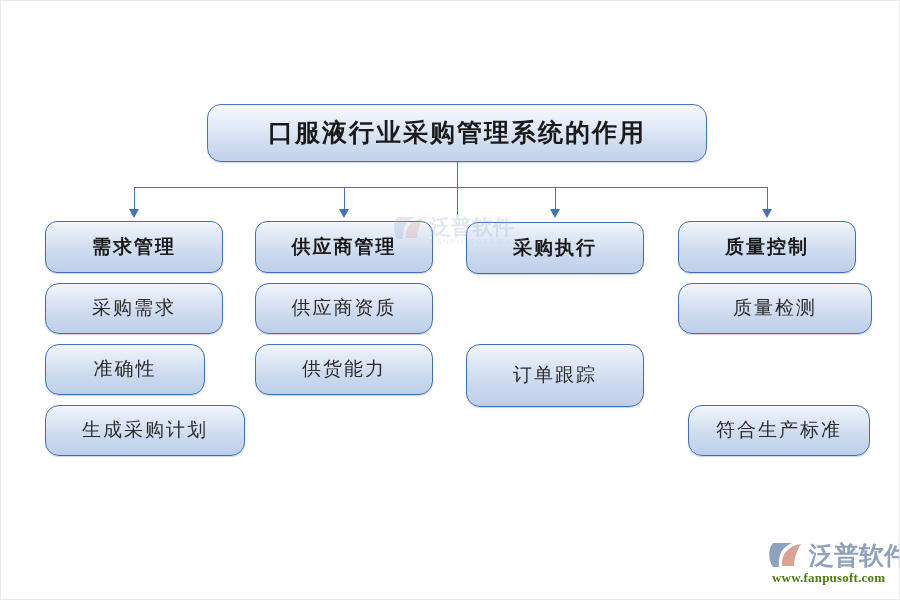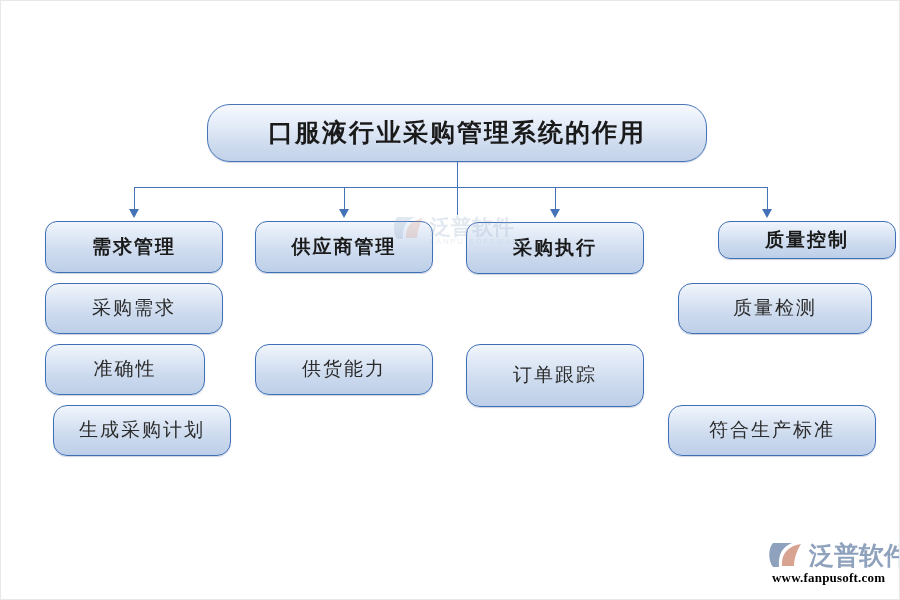--- a/index.html
+++ b/index.html
@@ -120,39 +120,39 @@
     color: #8fa2bd;
     font-family: "Liberation Sans", sans-serif;
     white-space: nowrap;
   }
   .logo .logo-url {
     position: absolute;
     left: 3px;
     top: 31px;
     font-size: 13px;
     font-weight: 700;
-    color: #000000;
+    color: #4d7c0f;
     font-family: "Liberation Serif", serif;
     letter-spacing: 0.2px;
     white-space: nowrap;
   }
   .logo .logo-mark {
     position: absolute;
     left: 0px;
     top: 2px;
     width: 36px;
     height: 28px;
   }
 </style>
 </head>
 <body>
 
 <div id="canvas">
 
-  <div class="node title" style="left:206px; top:103px; width:500px; height:58px;border-radius:23px;">
+  <div class="node title" style="left:206px; top:103px; width:500px; height:58px;">
     <span>口服液行业采购管理系统的作用</span>
   </div>
 
   <div class="conn v" style="left:456px; top:161px; height:53px;"></div>
 
   <div class="conn h" style="left:133px; top:186px; width:634px;"></div>
 
   <div class="conn v" style="left:133px; top:186px; height:24px;"></div>
   <div class="arrow-head" style="left:128px; top:208px;"></div>
 
@@ -167,45 +167,48 @@
 
   <div class="node header" style="left:44px; top:220px; width:178px; height:52px;">
     <span>需求管理</span>
   </div>
   <div class="node leaf" style="left:44px; top:282px; width:178px; height:51px;">
     <span>采购需求</span>
   </div>
   <div class="node leaf" style="left:44px; top:343px; width:160px; height:51px;">
     <span>准确性</span>
   </div>
-  <div class="node leaf" style="left:44px; top:404px; width:178px; height:51px;margin-left:8px;">
+  <div class="node leaf" style="left:44px; top:404px; width:200px; height:51px;">
     <span>生成采购计划</span>
   </div>
 
   <div class="node header" style="left:254px; top:220px; width:178px; height:52px;">
     <span>供应商管理</span>
   </div>
+  <div class="node leaf" style="left:254px; top:282px; width:178px; height:51px;">
+    <span>供应商资质</span>
+  </div>
   <div class="node leaf" style="left:254px; top:343px; width:178px; height:51px;">
     <span>供货能力</span>
   </div>
 
   <div class="node header" style="left:465px; top:221px; width:178px; height:52px;">
     <span>采购执行</span>
   </div>
   <div class="node leaf" style="left:465px; top:343px; width:178px; height:63px;">
     <span>订单跟踪</span>
   </div>
 
-  <div class="node header" style="left:677px; top:220px; width:178px; height:38px;margin-left:40px;">
+  <div class="node header" style="left:677px; top:220px; width:178px; height:52px;">
     <span>质量控制</span>
   </div>
   <div class="node leaf" style="left:677px; top:282px; width:194px; height:51px;">
     <span>质量检测</span>
   </div>
-  <div class="node leaf" style="left:667px; top:404px; width:208px; height:51px;">
+  <div class="node leaf" style="left:687px; top:404px; width:182px; height:51px;">
     <span>符合生产标准</span>
   </div>
 
   <div class="wm-center">
     <svg width="36" height="28" viewBox="0 0 36 28" style="position:absolute;left:0;top:1px;">
       <path d="M4 3 L22 3 C13 7 9 14 10 25 L4 25 C0 20 0 8 4 3 Z" fill="#9fb4cf"></path>
       <path d="M13 24 C12 13 18 6 30 4 C26 12 24 19 24 24 Z" fill="#d9a392"></path>
     </svg>
     <div class="wm-text">泛普软件</div>
     <div class="wm-sub">FANPU SOFTWARE</div>

